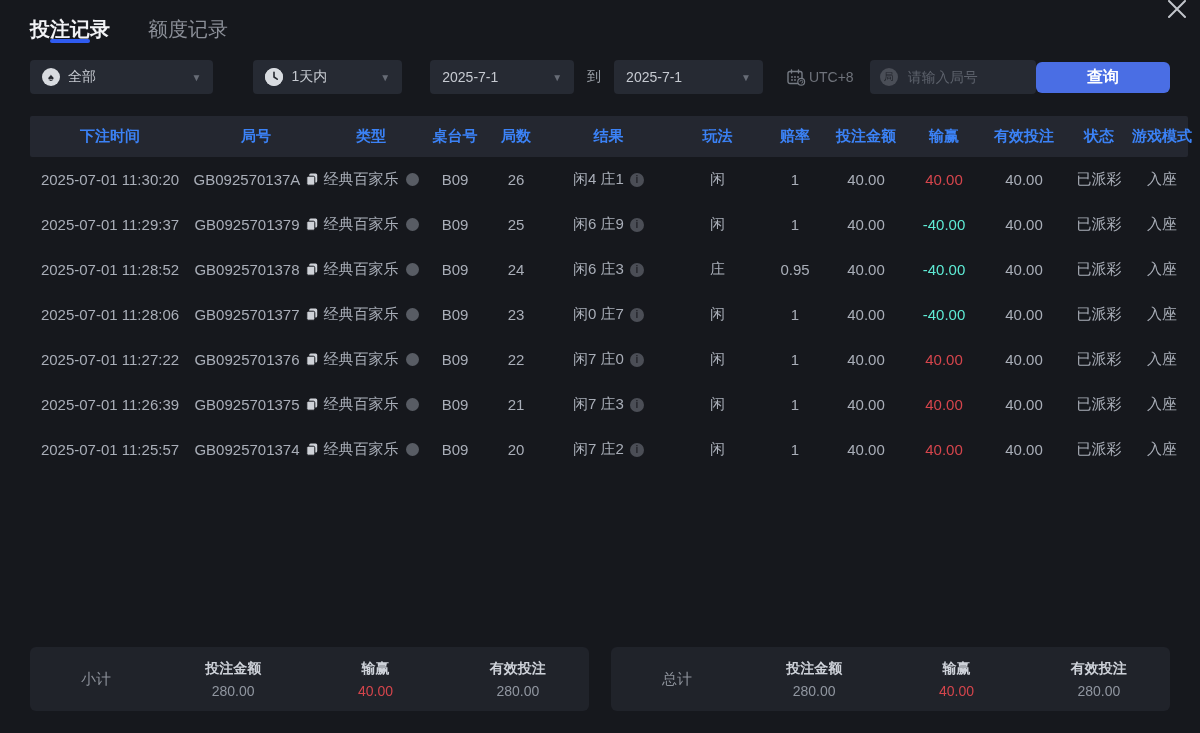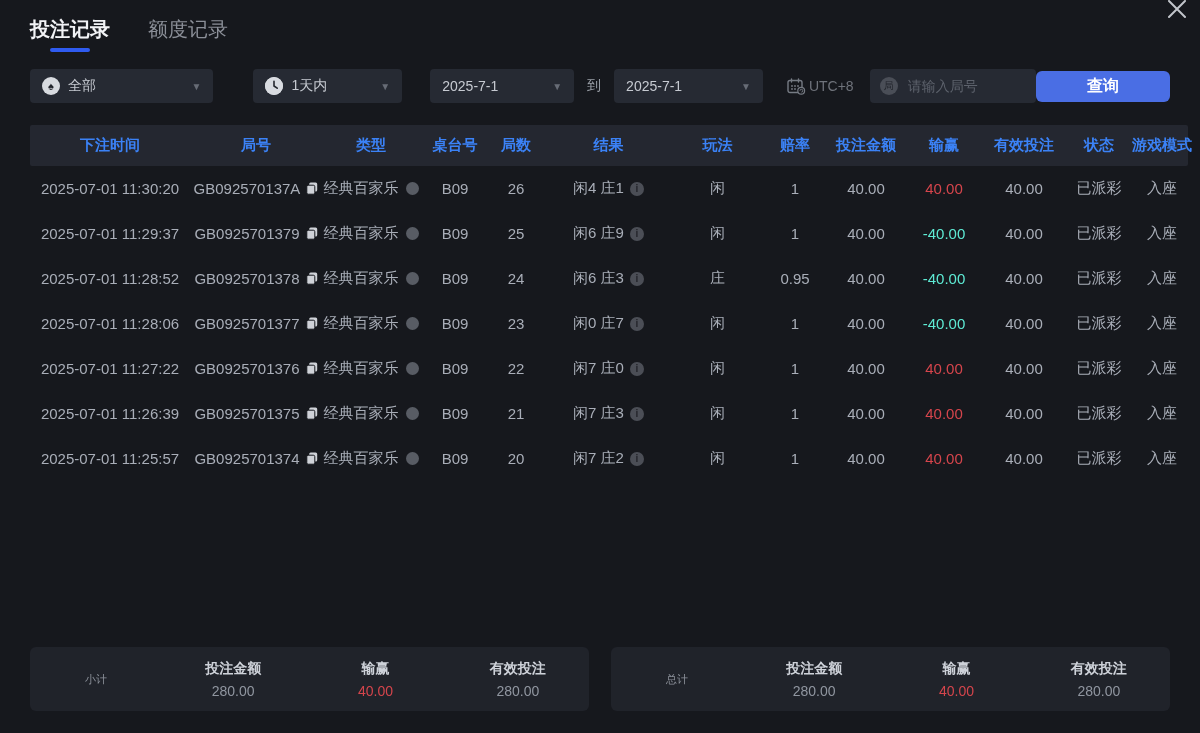--- a/index.html
+++ b/index.html
@@ -7,21 +7,21 @@
     width:1200px;height:733px;position:relative;overflow:hidden;
     background:#16181d;
     font-family:"Liberation Sans","DejaVu Sans",sans-serif;
     -webkit-font-smoothing:antialiased;
   }
   
   .close{position:absolute;top:-6px;right:8px;width:30px;height:30px;cursor:pointer;
     display:flex;align-items:center;justify-content:center;}
   
   .tabs{display:flex;gap:38px;padding:16px 0 0 30px;align-items:flex-end;}
-  .tab{font-size:20px;color:#8b8f98;position:relative;padding-bottom:9px;cursor:pointer;white-space:nowrap;}
+  .tab{font-size:20px;color:#8b8f98;position:relative;padding-bottom:0;cursor:pointer;white-space:nowrap;}
   .tab.active{color:#f2f3f6;font-weight:bold;}
   .tab .underline{position:absolute;left:50%;transform:translateX(-50%);bottom:0;
     width:40px;height:4px;border-radius:2px;background:#2f5bf0;}
   
   .filters{display:flex;align-items:center;margin:17px 30px 0 30px;height:34px;}
   .select{height:34px;background:#262a33;border-radius:4px;display:flex;align-items:center;
     padding:0 12px;color:#c6cad1;font-size:14px;cursor:pointer;box-sizing:border-box;}
   .select .chev{margin-left:auto;color:#676c76;font-size:10px;padding-left:8px;}
   .icon-circle{width:18px;height:18px;border-radius:50%;background:#d8dbe0;color:#23262d;
     display:inline-flex;align-items:center;justify-content:center;font-size:11px;margin-right:8px;flex:none;}
@@ -46,21 +46,21 @@
   .c10{width:76px}.c11{width:74px}.c12{width:52px}
   .pos{color:#d5454c;}
   .neg{color:#5eead4;}
   .copy-ic{margin-left:6px;display:inline-flex;cursor:pointer;}
   .type-dot{width:13px;height:13px;border-radius:50%;background:#585c64;margin-left:7px;display:inline-block;}
   .info-ic{width:14px;height:14px;border-radius:50%;background:#4b4e56;color:#23252b;font-size:10px;
     font-weight:bold;display:inline-flex;align-items:center;justify-content:center;margin-left:6px;cursor:pointer;}
   
   .summaries{position:absolute;left:30px;top:647px;width:1140px;display:flex;gap:22px;}
   .sbox{height:64px;background:#20232a;border-radius:6px;flex:1;display:flex;align-items:center;}
-  .slabel{width:132px;text-align:center;color:#8d929b;font-size:11px;}
+  .slabel{width:132px;text-align:center;color:#8d929b;font-size:15px;}
   .sgroup{flex:1;text-align:center;}
   .stitle{color:#ced2d9;font-size:14px;font-weight:bold;}
   .svalue{color:#9096a0;font-size:14px;margin-top:5px;}
   .svalue.hl{color:#d5454c;}
 </style>
 </head>
 <body>
 
 <div class="close">
   <svg width="22" height="22" viewBox="0 0 22 22">

